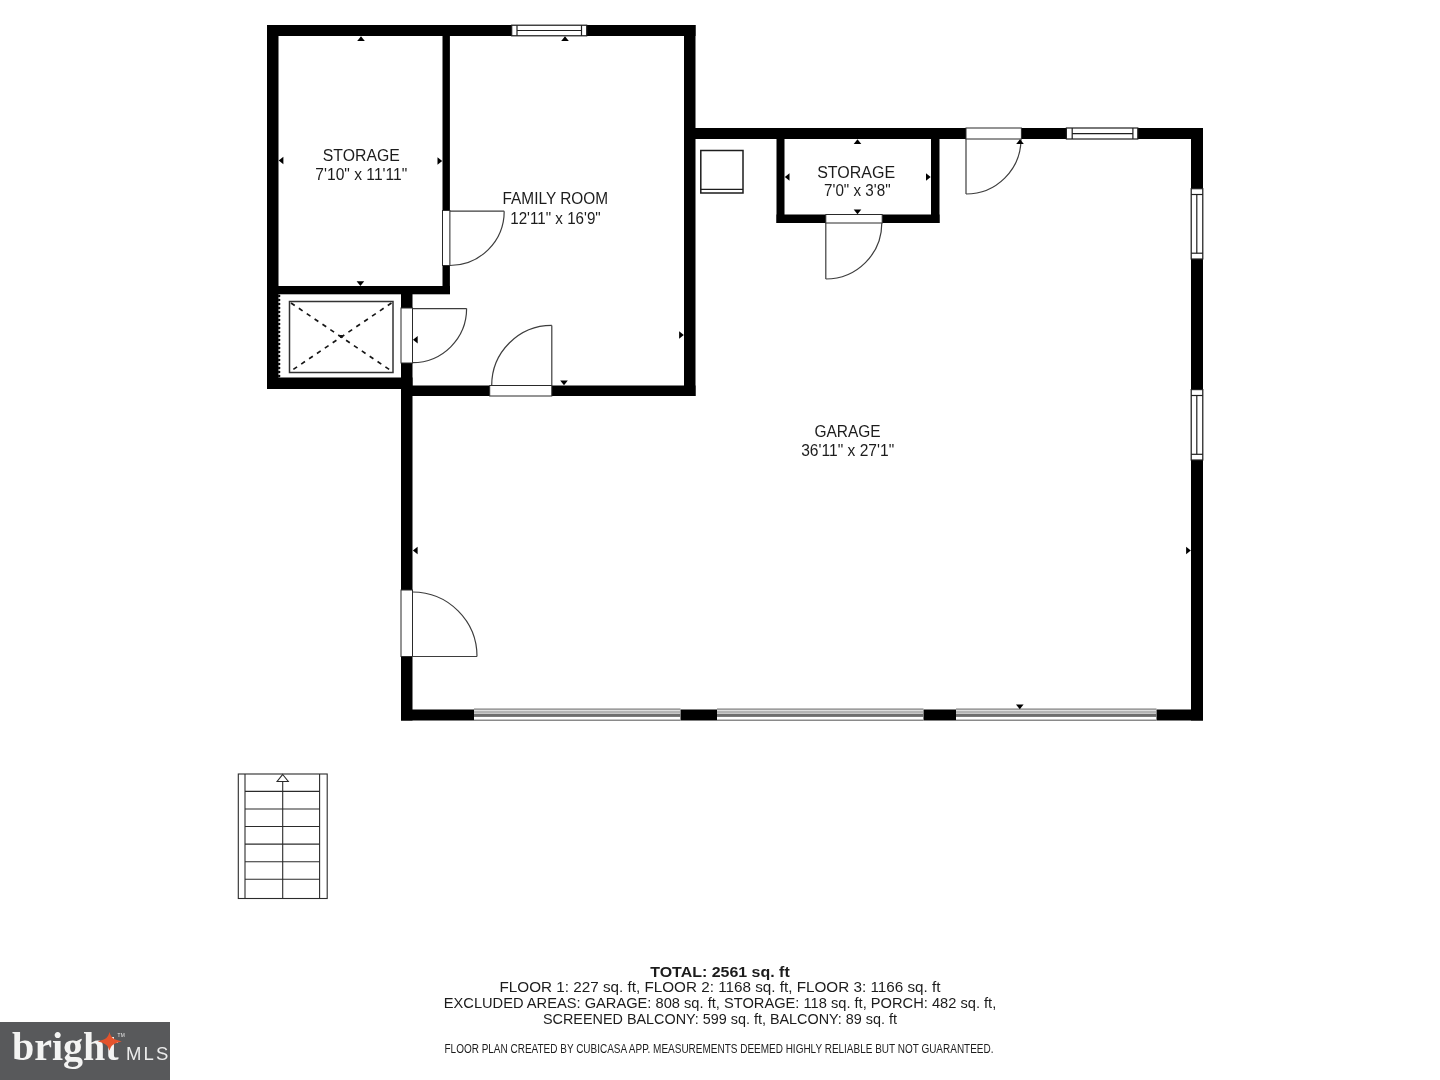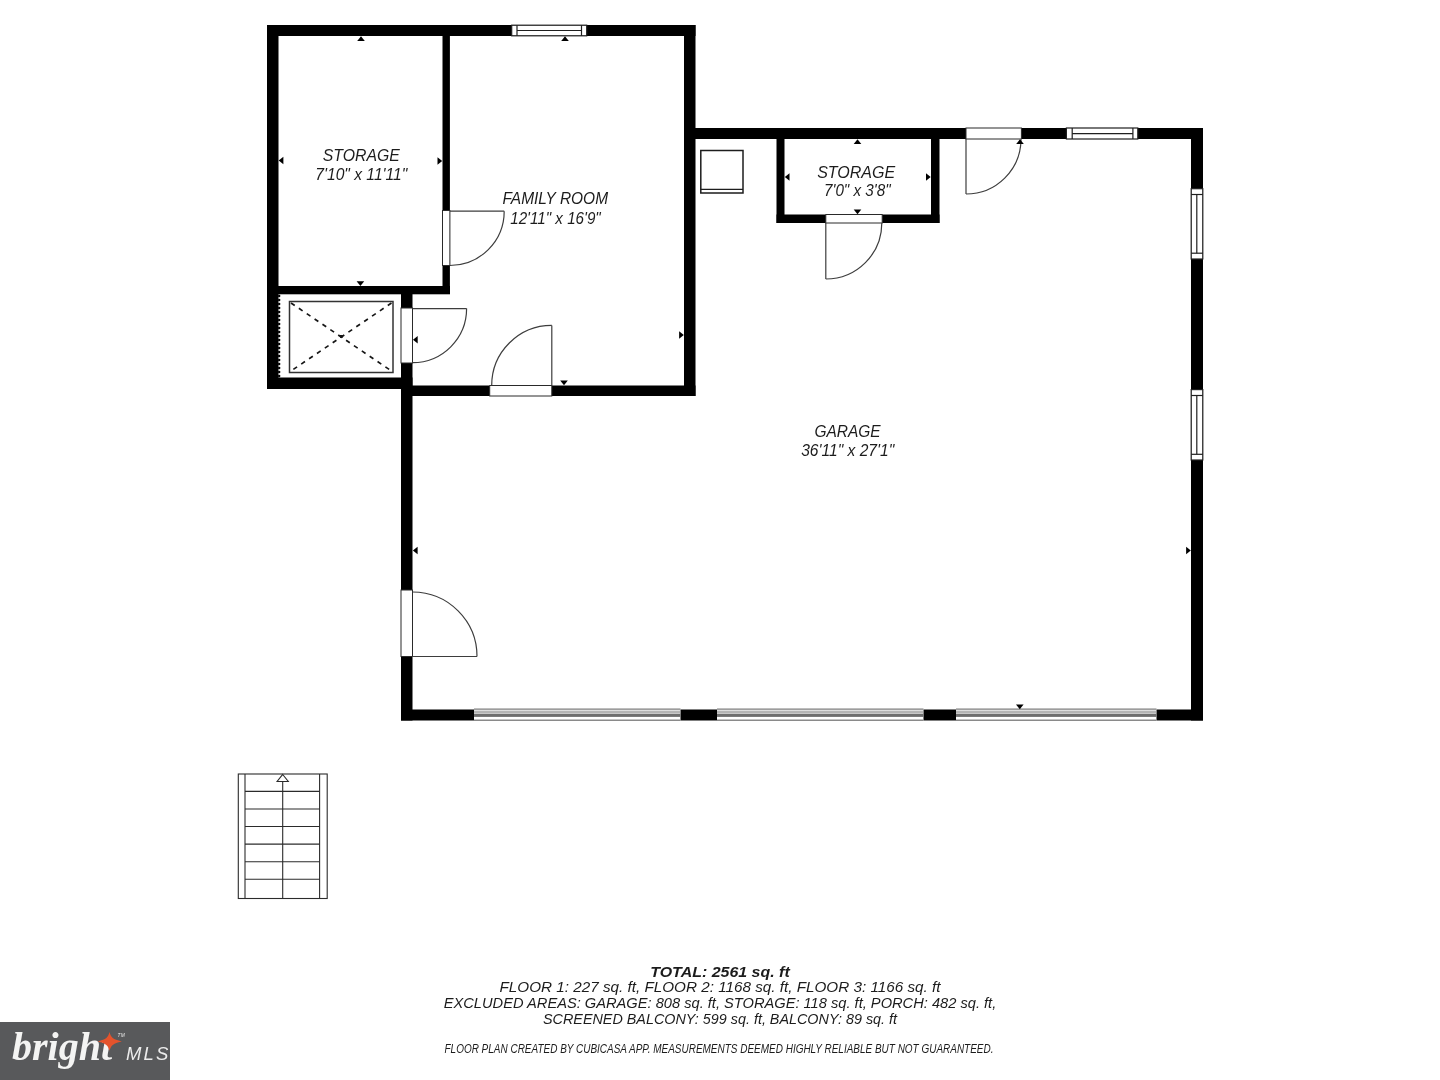--- a/index.html
+++ b/index.html
@@ -1,16 +1,16 @@
 <!DOCTYPE html>
 <html><head>
 <meta charset="utf-8">
 <style>
   html,body{margin:0;padding:0;background:#fff;}
-  .page{position:relative;width:1440px;height:1080px;background:#fff;overflow:hidden;font-style:italic;}
+  .page{position:relative;width:1440px;height:1080px;background:#fff;overflow:hidden;}
   svg text{font-family:"Liberation Sans",sans-serif;fill:#1c1c1c;}
 </style>
 </head>
 <body>
 <div class="page">
 <svg width="1440" height="1080" viewBox="0 0 1440 1080">
 
   <rect x="0" y="0" width="1440" height="1080" fill="#ffffff"></rect>
 
   <rect x="268" y="25" width="427.5" height="11" fill="#000"></rect>

